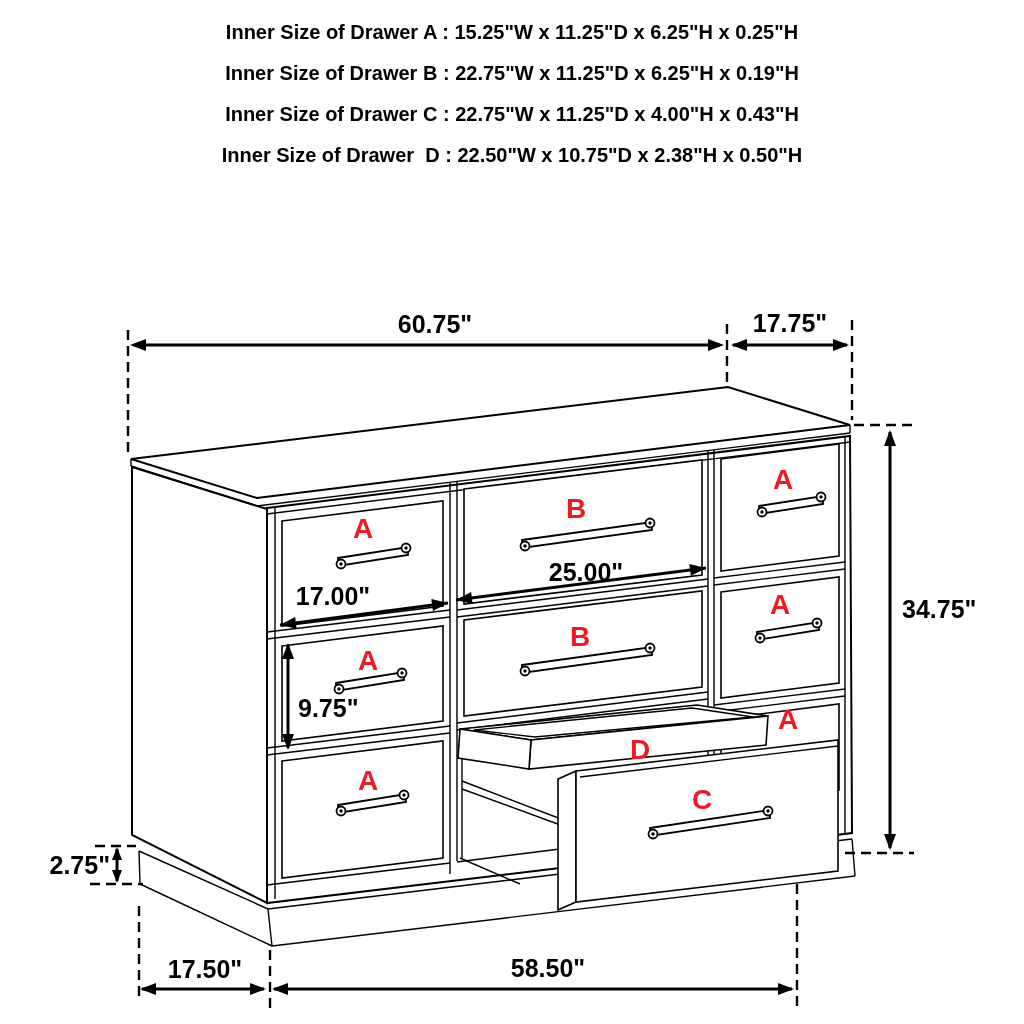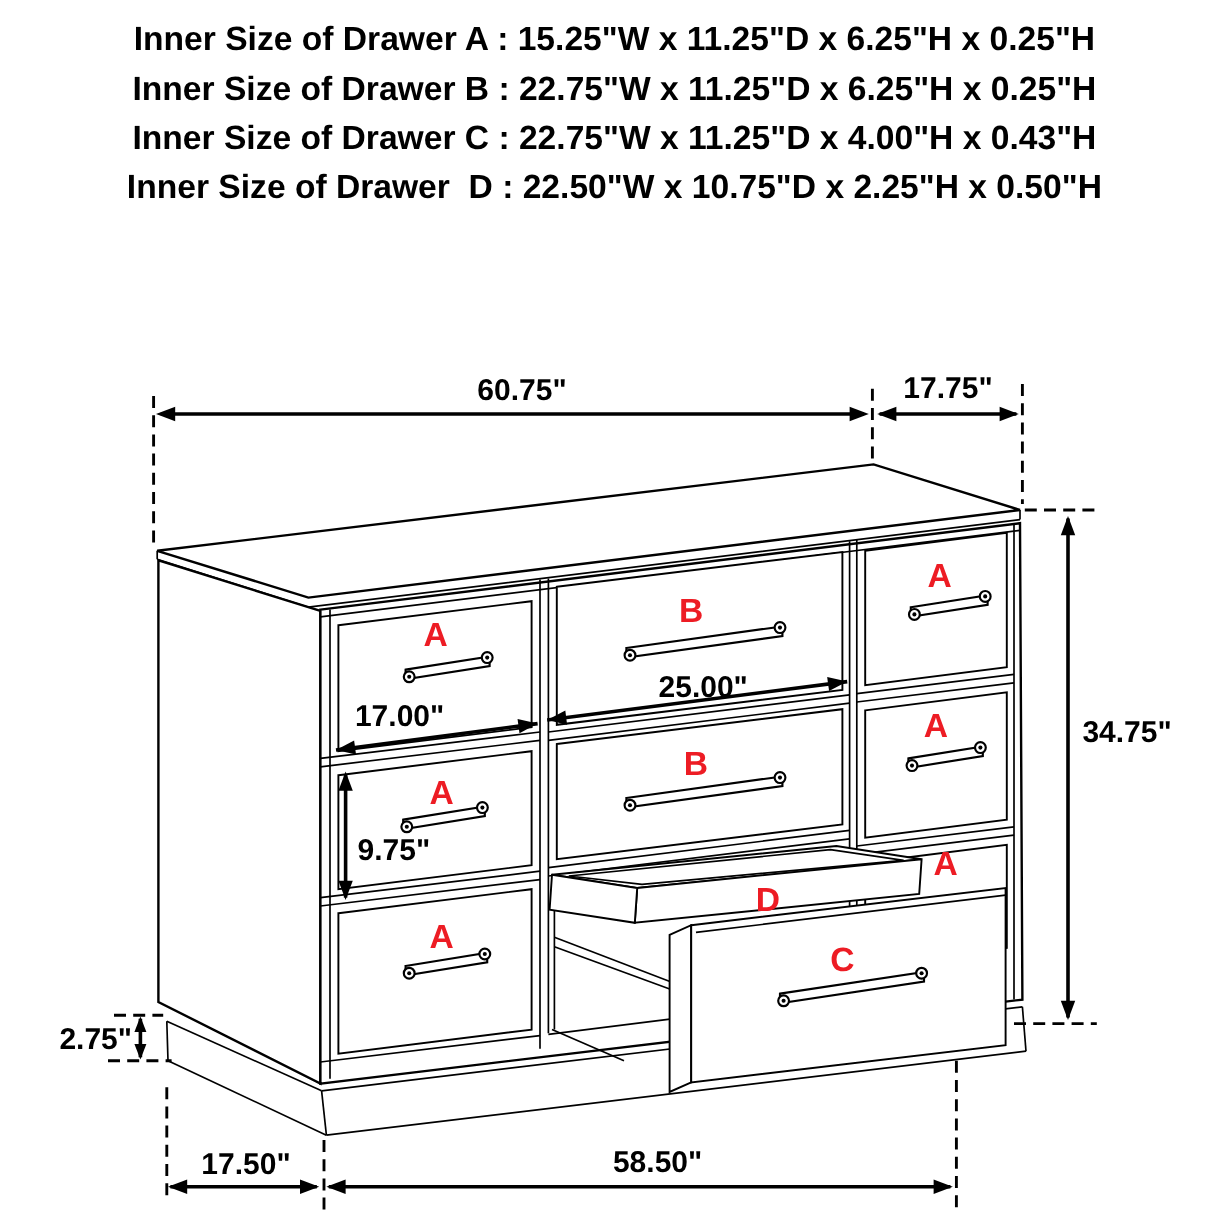--- a/index.html
+++ b/index.html
@@ -1,42 +1,42 @@
 <!DOCTYPE html>
 <html><head>
 <meta charset="utf-8">
 <style>
   html,body{margin:0;padding:0;background:#fff;}
   .page{position:relative;width:1024px;height:1024px;background:#ffffff;overflow:hidden;
         font-family:"Liberation Sans", sans-serif;}
   .hdr{position:absolute;top:12px;left:0;right:0;text-align:center;color:#000;}
-  .hdr div{font-weight:700;font-size:28px;line-height:41px;white-space:pre;letter-spacing:0px;}
+  .hdr div{font-weight:700;font-size:20px;line-height:41px;white-space:pre;letter-spacing:0px;}
   svg{position:absolute;left:0;top:0;}
   .ln-thin{stroke:#000;stroke-width:1.4;fill:none;}
   .face{fill:#ffffff;stroke:#000;stroke-width:2;}
   .draw{fill:#ffffff;stroke:#000;stroke-width:1.6;}
   .dimline{stroke:#000;stroke-width:3;fill:none;}
   .dash{stroke:#000;stroke-width:2.4;fill:none;stroke-dasharray:10 6;}
   .head{fill:#000;stroke:none;}
   .dim{font-family:"Liberation Sans", sans-serif;font-weight:700;font-size:25px;fill:#000;}
   .lbl{font-family:"Liberation Sans", sans-serif;font-weight:700;font-size:28px;}
   .knob{fill:#fff;stroke:#000;stroke-width:1.8;}
   .dot{fill:#000;stroke:none;}
   .bar{fill:#fff;stroke:#000;stroke-width:1.8;}
 </style>
 </head>
 <body>
 
 <div class="page">
 
   <div class="hdr">
     <div>Inner Size of Drawer A : 15.25"W x 11.25"D x 6.25"H x 0.25"H</div>
-    <div>Inner Size of Drawer B : 22.75"W x 11.25"D x 6.25"H x 0.25"H</div>
+    <div>Inner Size of Drawer B : 22.75"W x 11.25"D x 6.25"H x 0.19"H</div>
     <div>Inner Size of Drawer C : 22.75"W x 11.25"D x 4.00"H x 0.43"H</div>
-    <div>Inner Size of Drawer  D : 22.50"W x 10.75"D x 2.25"H x 0.50"H</div>
+    <div>Inner Size of Drawer  D : 22.50"W x 10.75"D x 2.38"H x 0.50"H</div>
   </div>
 
   <svg width="1024" height="1024" viewBox="0 0 1024 1024">
 
     <g>
       <polygon class="face" points="131,459 728,387 850,425 257,498"></polygon>
       <path class="ln-thin" d="M131,466 L257,506 L850,433"></path>
       <path class="ln-thin" d="M131,459 L131,466 M850,425 L850,433"></path>
     </g>
 

